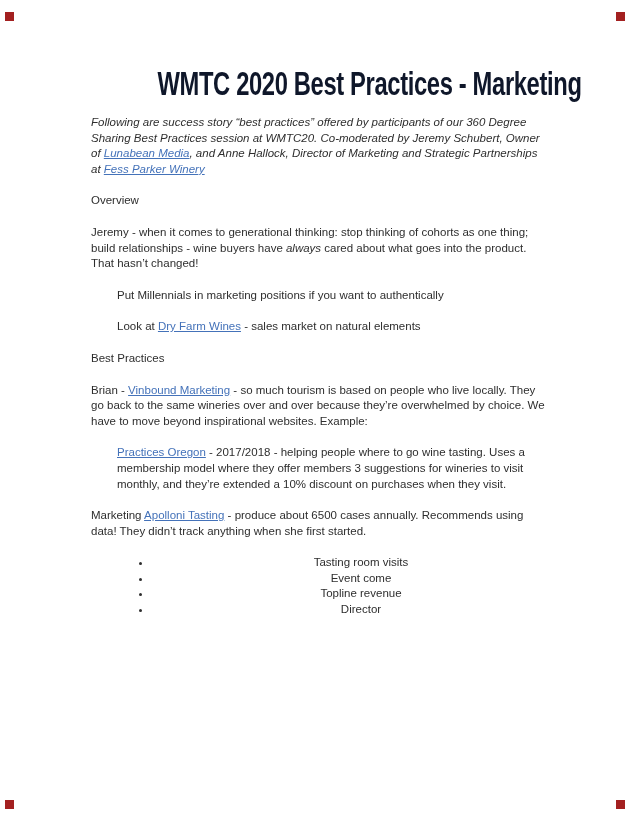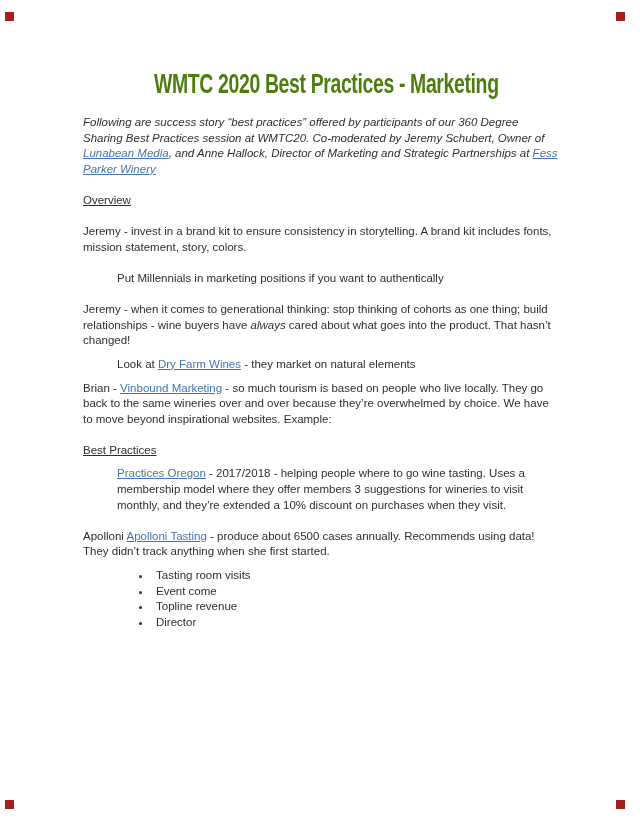--- a/index.html
+++ b/index.html
@@ -11,46 +11,46 @@
     font-family:"Liberation Sans","DejaVu Sans",sans-serif;
     font-size:11.5px;
     line-height:15.6px;
     color:#2e2e2e;
     overflow:hidden;
     box-sizing:border-box;
   }
   .content{padding:70px 74px 0 75px;}
   .doc-title{
     margin:0 0 17px 0;
-    text-align:right;
-    font-size:27px;
+    text-align:center;
+    font-size:33px;
     line-height:28px;
     font-weight:bold;
-    color:#4d7c0f;
+    color:#0f172a;
     white-space:nowrap;
   }
   .doc-title .squeeze{
     display:inline-block;
     transform:scaleX(0.72);
     transform-origin:center;
     letter-spacing:-0.5px;
   }
-  .block{margin:8px;}
+  .block{margin:16px;}
   .block.gap{margin-top:15.6px;}
   .block.indent{margin-left:42px;}
   .block.italic{font-style:italic;}
   .lnk{color:var(--link-color,#4472b9);text-decoration:underline;cursor:pointer;}
   .it{font-style:italic;}
-  .un{text-decoration:underline;text-align:right;}
+  .un{text-align:right;}
   ul.bullets{
     margin:2px 0 0 59px;
     padding:0 0 0 18px;
     list-style-type:disc;
   }
-  ul.bullets li{margin:0;padding-left:4px;}
+  ul.bullets li{margin:0;padding-left:4px;text-align:center;}
   .corner-marker{
     position:absolute;
     width:9px;height:9px;
     background:var(--marker-color,#a32020);
   }
   .corner-marker.tl{left:5px;top:12px;}
   .corner-marker.tr{left:616px;top:12px;}
   .corner-marker.bl{left:5px;top:800px;}
   .corner-marker.br{left:616px;top:800px;}
 </style>
@@ -61,28 +61,27 @@
   <div class="corner-marker tl"></div>
   <div class="corner-marker tr"></div>
   <div class="corner-marker bl"></div>
   <div class="corner-marker br"></div>
 
   <div class="content">
     <h1 class="doc-title"><span class="squeeze">WMTC 2020 Best Practices - Marketing</span></h1>
     <div id="doc-body">
         <div class="block gap italic"><span>Following are success story “best practices” offered by participants of our 360 Degree Sharing Best Practices session at WMTC20. Co-moderated by Jeremy Schubert, Owner of </span><span class="lnk">Lunabean Media</span><span>, and Anne Hallock, Director of Marketing and Strategic Partnerships at </span><span class="lnk">Fess Parker Winery</span></div>
         <div class="block gap"><span class="un">Overview</span></div>
-        <div class="block gap"><span>Jeremy - invest in a brand kit to ensure consistency in storytelling. A brand kit includes fonts, mission statement, story, colors.</span></div>
+        <div class="block gap"><span>Jeremy - when it comes to generational thinking: stop thinking of cohorts as one thing; build relationships - wine buyers have </span><span class="it">always</span><span> cared about what goes into the product. That hasn’t changed!</span></div>
         <div class="block gap indent"><span>Put Millennials in marketing positions if you want to authentically</span></div>
-        <div class="block gap"><span>Jeremy - when it comes to generational thinking: stop thinking of cohorts as one thing; build relationships - wine buyers have </span><span class="it">always</span><span> cared about what goes into the product. That hasn’t changed!</span></div>
-        <div class="block indent"><span>Look at </span><span class="lnk">Dry Farm Wines</span><span> - they market on natural elements</span></div>
+        <div class="block indent"><span>Look at </span><span class="lnk">Dry Farm Wines</span><span> - sales market on natural elements</span></div>
+        <div class="block gap"><span class="un">Best Practices</span></div>
         <div class="block"><span>Brian - </span><span class="lnk">Vinbound Marketing</span><span> - so much tourism is based on people who live locally. They go back to the same wineries over and over because they’re overwhelmed by choice. We have to move beyond inspirational websites. Example:</span></div>
-        <div class="block gap"><span class="un">Best Practices</span></div>
         <div class="block indent"><span class="lnk">Practices Oregon</span><span> - 2017/2018 - helping people where to go wine tasting. Uses a membership model where they offer members 3 suggestions for wineries to visit monthly, and they’re extended a 10% discount on purchases when they visit.</span></div>
-        <div class="block gap"><span>Apolloni </span><span class="lnk">Apolloni Tasting</span><span> - produce about 6500 cases annually. Recommends using data! They didn’t track anything when she first started.</span></div>
+        <div class="block gap"><span>Marketing </span><span class="lnk">Apolloni Tasting</span><span> - produce about 6500 cases annually. Recommends using data! They didn’t track anything when she first started.</span></div>
         <ul class="bullets block">
           <li>Tasting room visits</li>
           <li>Event come</li>
           <li>Topline revenue</li>
           <li>Director</li>
         </ul>
       </div>
   </div>
 </div>
 

